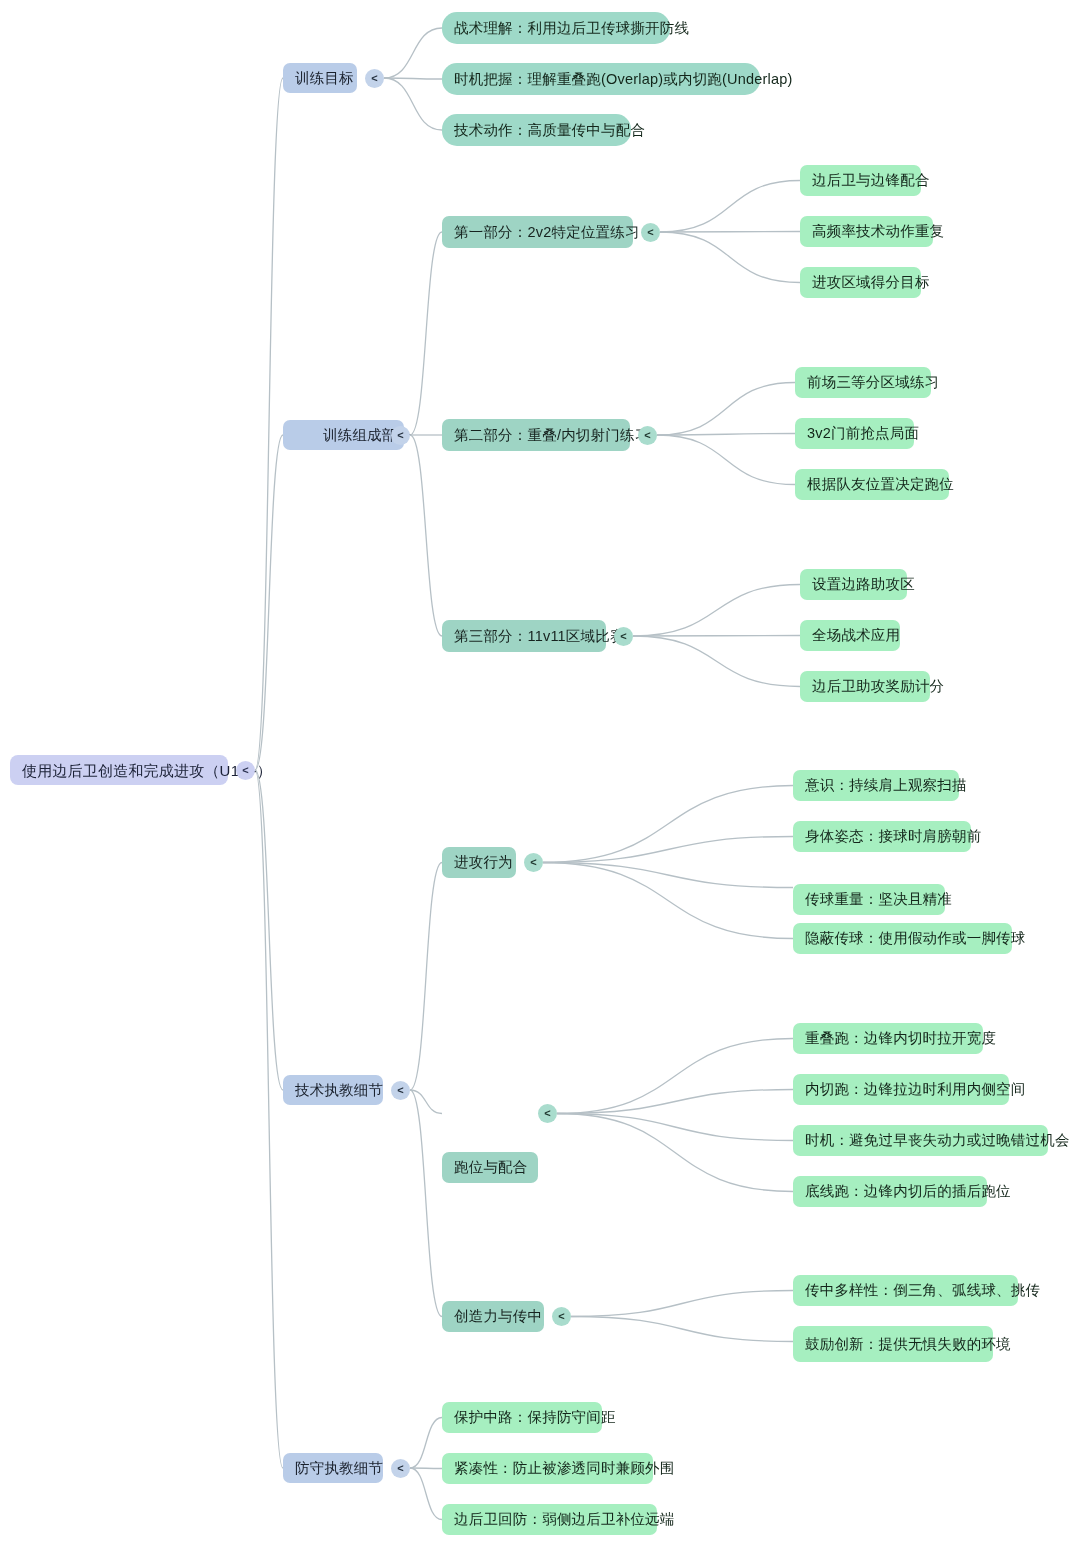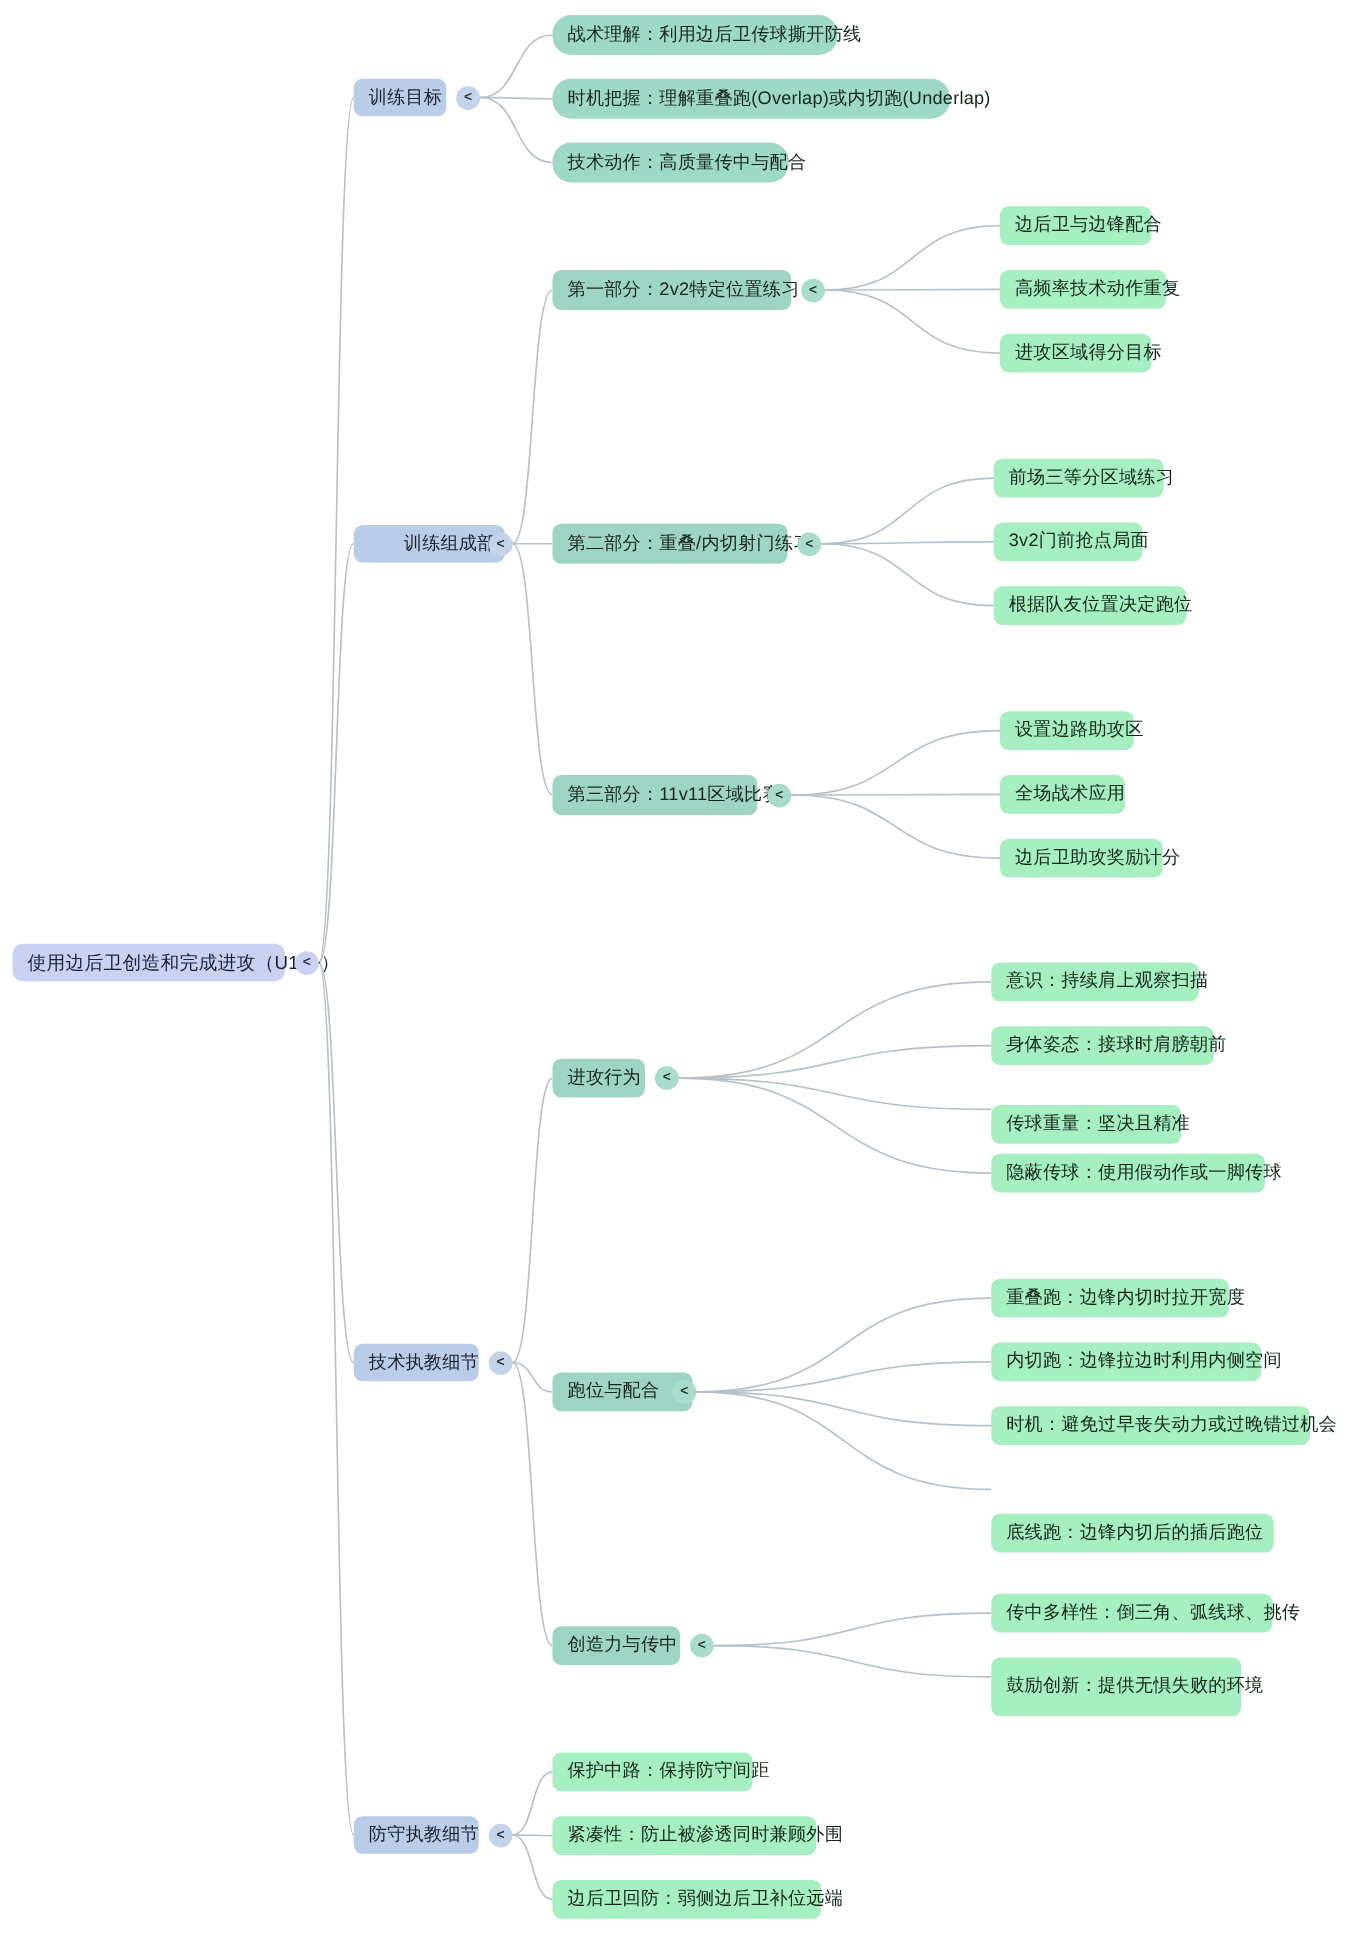--- a/index.html
+++ b/index.html
@@ -143,28 +143,28 @@
     <div class="node leaf" style="left: 800px; top: 620px; width: 100px; height: 31px;">全场战术应用</div>
     <div class="node leaf" style="left: 800px; top: 671px; width: 130px; height: 31px;">边后卫助攻奖励计分</div>
     <div class="node lvl2" style="left: 283px; top: 1075px; width: 100px; height: 30px;">技术执教细节</div>
     <div class="toggle t-lvl2" style="left: 391px; top: 1080.5px;">&lt;</div>
     <div class="node lvl3" style="left: 442px; top: 847px; width: 74px; height: 31px;">进攻行为</div>
     <div class="toggle t-lvl3" style="left: 524px; top: 853px;">&lt;</div>
     <div class="node leaf" style="left: 793px; top: 770px; width: 166px; height: 31px;">意识：持续肩上观察扫描</div>
     <div class="node leaf" style="left: 793px; top: 821px; width: 178px; height: 31px;">身体姿态：接球时肩膀朝前</div>
     <div class="node leaf" style="left: 793px; top: 872px; width: 152px; height: 31px; margin-top: 12px;">传球重量：坚决且精准</div>
     <div class="node leaf" style="left: 793px; top: 923px; width: 219px; height: 31px;">隐蔽传球：使用假动作或一脚传球</div>
-    <div class="node lvl3" style="left: 442px; top: 1098px; width: 112px; height: 31px;">跑位与配合</div>
+    <div class="node lvl3" style="left: 442px; top: 1152px; width: 96px; height: 31px;">跑位与配合</div>
     <div class="toggle t-lvl3" style="left: 538px; top: 1104px;">&lt;</div>
     <div class="node leaf" style="left: 793px; top: 1023px; width: 190px; height: 31px;">重叠跑：边锋内切时拉开宽度</div>
     <div class="node leaf" style="left: 793px; top: 1074px; width: 216px; height: 31px;">内切跑：边锋拉边时利用内侧空间</div>
     <div class="node leaf" style="left: 793px; top: 1125px; width: 255px; height: 31px;">时机：避免过早丧失动力或过晚错过机会</div>
-    <div class="node leaf" style="left: 793px; top: 1176px; width: 226px; height: 31px; margin-top: 35px;">底线跑：边锋内切后的插后跑位</div>
+    <div class="node leaf" style="left: 793px; top: 1176px; width: 194px; height: 31px;">底线跑：边锋内切后的插后跑位</div>
     <div class="node lvl3" style="left: 442px; top: 1301px; width: 102px; height: 31px;">创造力与传中</div>
     <div class="toggle t-lvl3" style="left: 552px; top: 1307px;">&lt;</div>
     <div class="node leaf" style="left: 793px; top: 1275px; width: 225px; height: 31px;">传中多样性：倒三角、弧线球、挑传</div>
-    <div class="node leaf" style="left: 793px; top: 1326px; width: 200px; height: 47px;">鼓励创新：提供无惧失败的环境</div>
+    <div class="node leaf" style="left: 793px; top: 1326px; width: 200px; height: 36px;">鼓励创新：提供无惧失败的环境</div>
     <div class="node lvl2" style="left: 283px; top: 1453px; width: 100px; height: 30px;">防守执教细节</div>
     <div class="toggle t-lvl2" style="left: 391px; top: 1458.5px;">&lt;</div>
     <div class="node leaf" style="left: 442px; top: 1402px; width: 160px; height: 31px;">保护中路：保持防守间距</div>
     <div class="node leaf" style="left: 442px; top: 1453px; width: 211px; height: 31px;">紧凑性：防止被渗透同时兼顾外围</div>
     <div class="node leaf" style="left: 442px; top: 1504px; width: 215px; height: 31px;">边后卫回防：弱侧边后卫补位远端</div>
   </div>
 
 </body></html>

